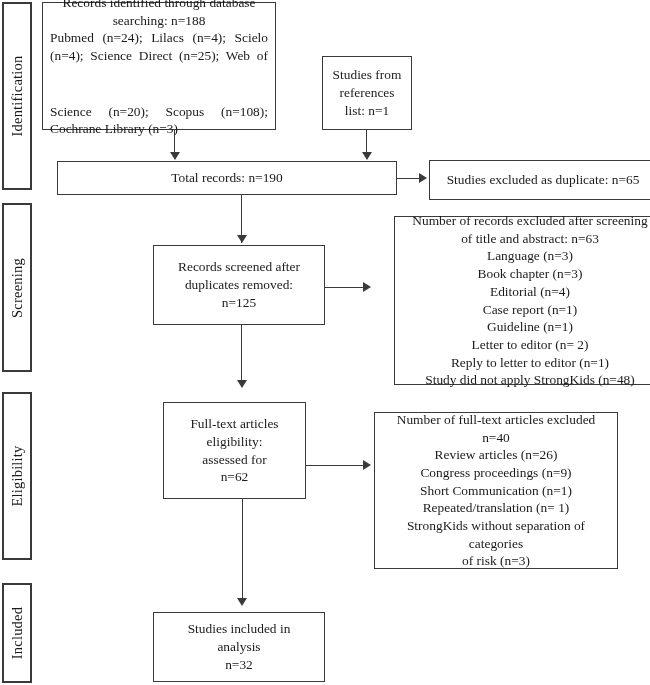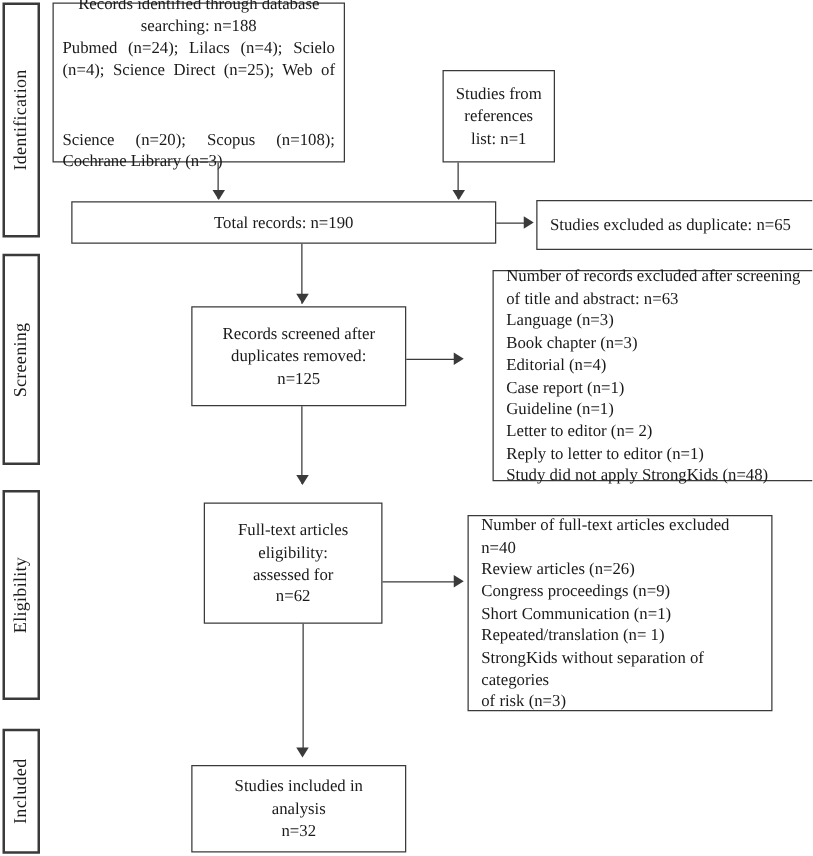--- a/index.html
+++ b/index.html
@@ -43,21 +43,21 @@
     box-sizing: border-box;
     display: flex;
     flex-direction: column;
     justify-content: center;
   }
   .flow-box .line {
     font-size: 13.4px;
     line-height: 1.32;
   }
   .center-text .line { text-align: center; }
-  .left-text .line { text-align: left; }
+  .left-text .line { text-align: center; }
   .pad-h { padding: 0 7px; }
   .pad-h-lg { padding: 0 10px; }
 
   
   .vline {
     position: absolute;
     background: #3a3a3a;
     width: 1.4px;
   }
   .hline {
@@ -104,21 +104,21 @@
 
   <div class="flow-box pad-h" style="left:42px; top:2px; width:234px; height:128px;">
     <div class="line" style="text-align:center;">Records identified through database</div>
     <div class="line" style="text-align:center;">searching: n=188</div>
     <div class="line" style="text-align:justify; text-align-last:justify;">Pubmed (n=24); Lilacs (n=4); Scielo</div>
     <div class="line" style="text-align:justify; text-align-last:justify;">(n=4); Science Direct (n=25); Web of</div>
     <div class="line" style="text-align:justify; text-align-last:justify;margin-top:38px;">Science (n=20); Scopus (n=108);</div>
     <div class="line" style="text-align:left;">Cochrane Library (n=3)</div>
   </div>
 
-  <div class="flow-box center-text pad-h" style="left:322px; top:56px; width:90px; height:74px;margin-left:32px;">
+  <div class="flow-box center-text pad-h" style="left:322px; top:56px; width:90px; height:74px;">
     <div class="line">Studies from</div>
     <div class="line">references</div>
     <div class="line">list: n=1</div>
   </div>
 
   <div class="vline" style="left:174px; top:130px; height:29px;"></div>
   <div class="arrow-down" style="left:169.5px; top:152px;"></div>
 
   <div class="vline" style="left:366px; top:130px; height:29px;"></div>
   <div class="arrow-down" style="left:361.5px; top:152px;"></div>

